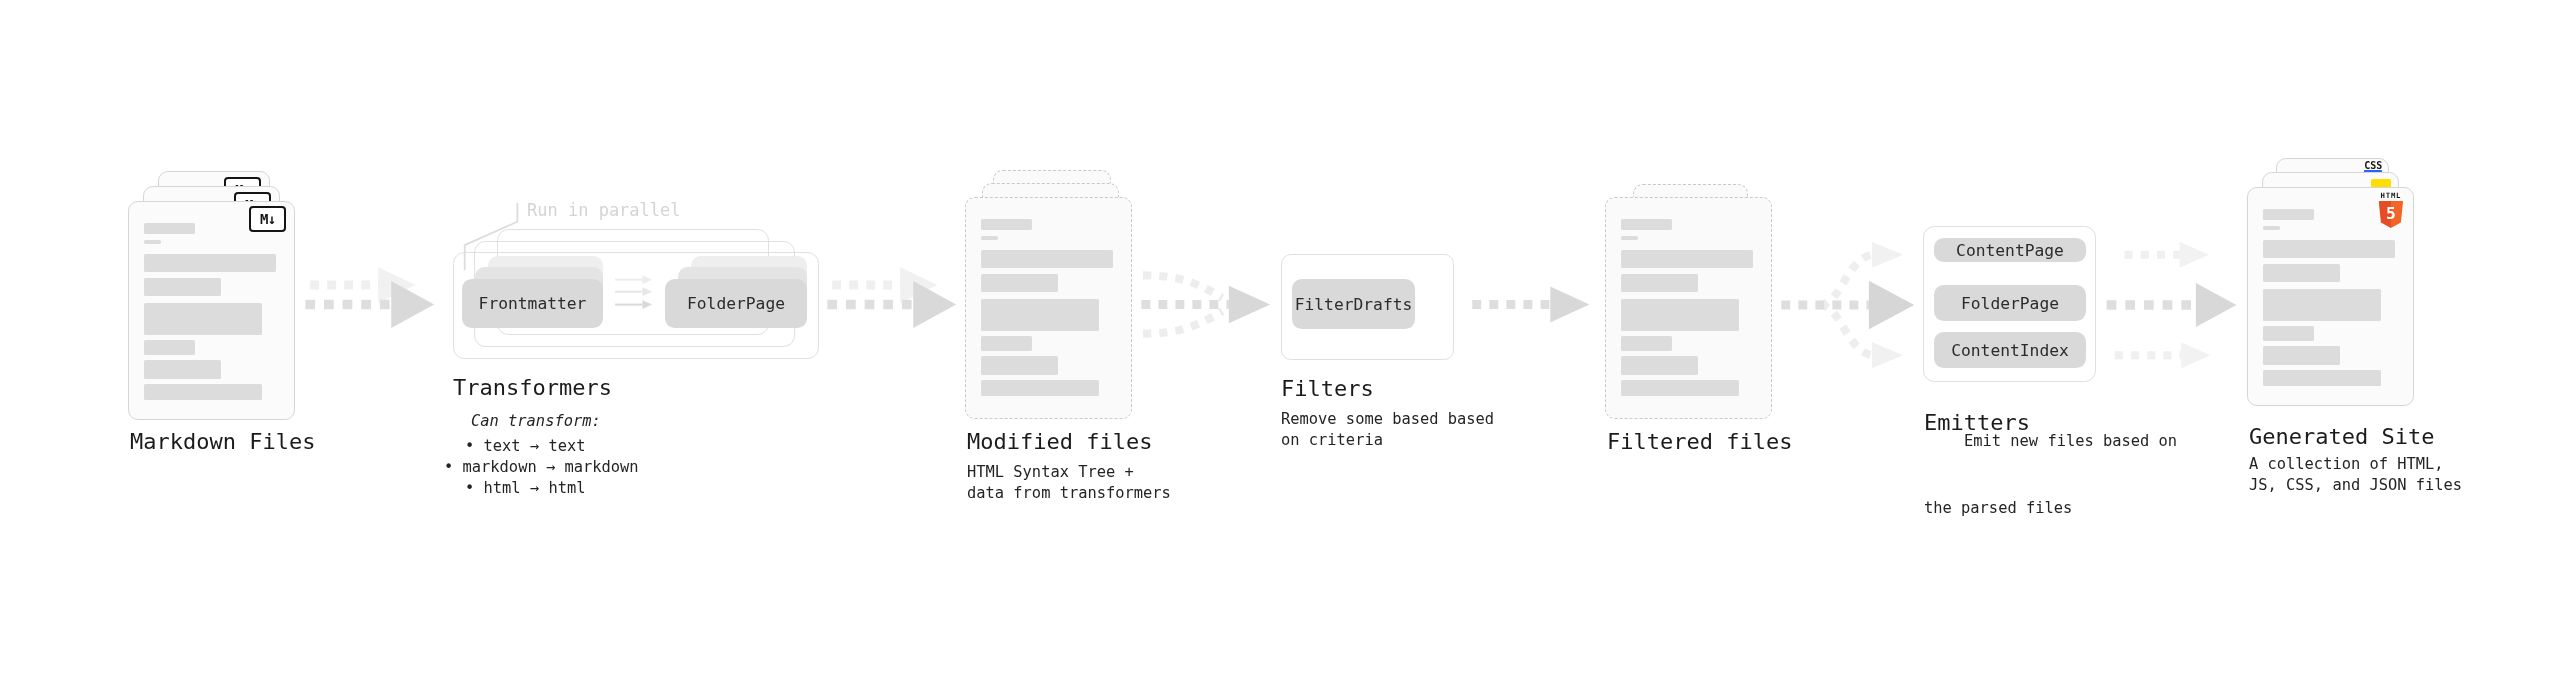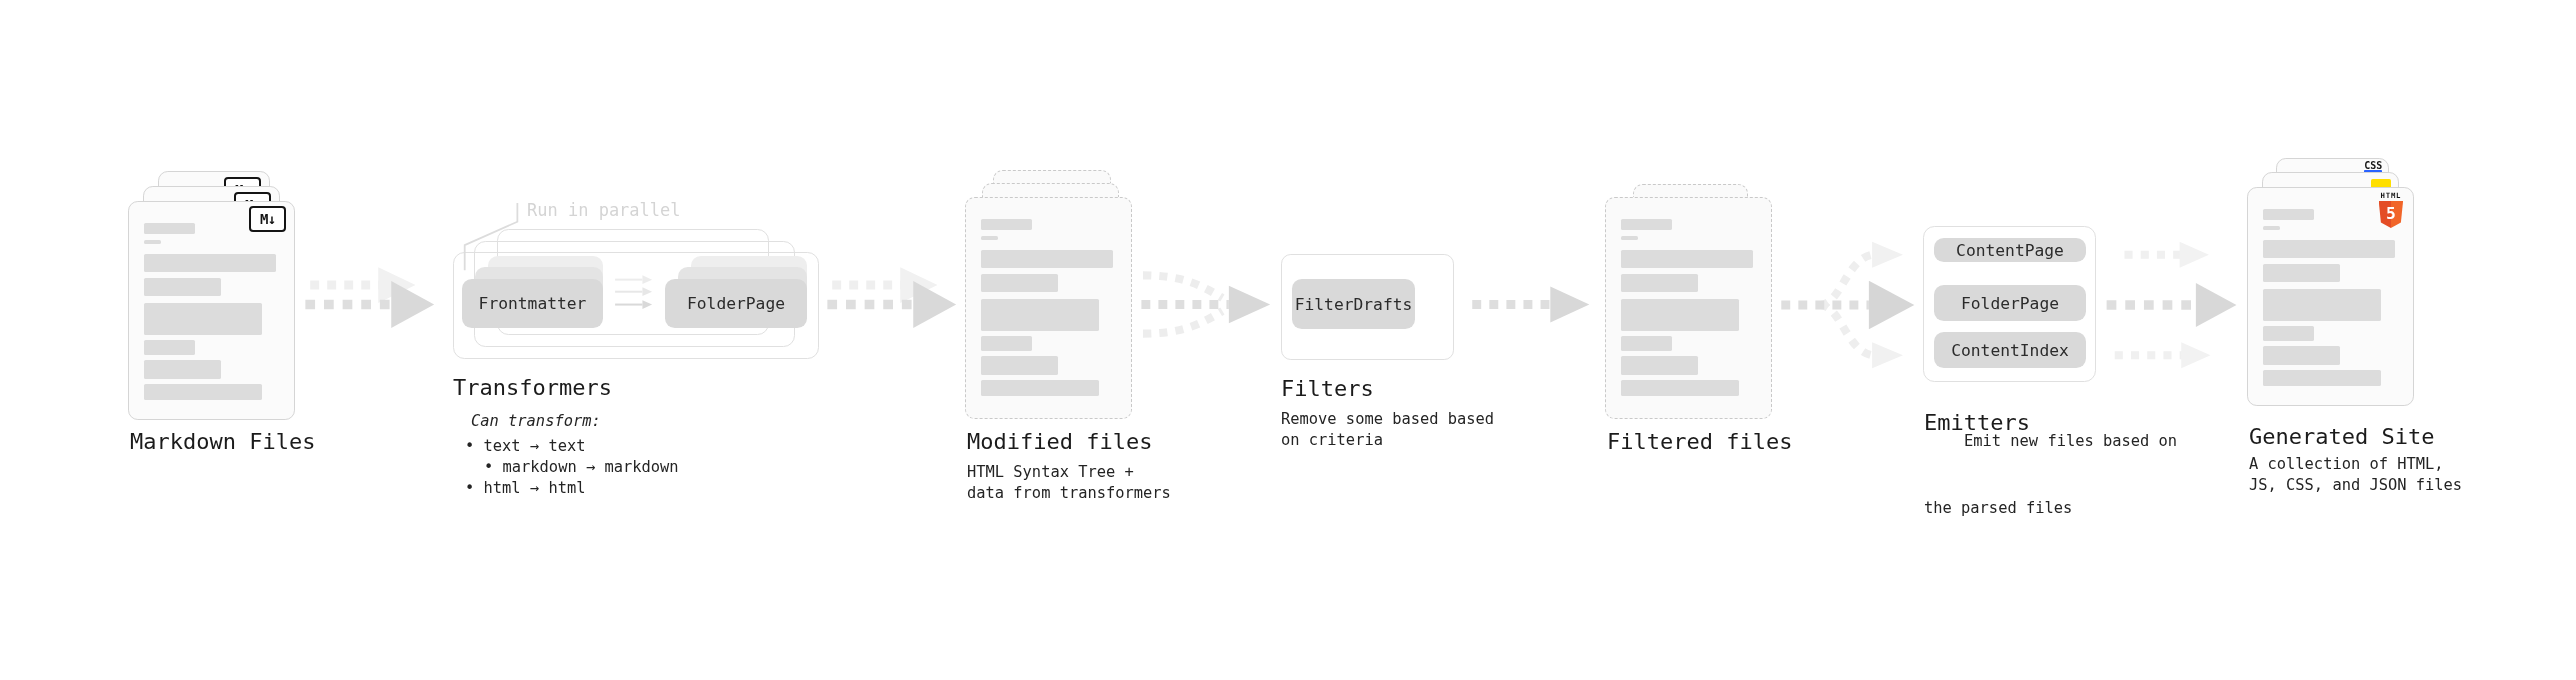--- a/index.html
+++ b/index.html
@@ -114,21 +114,21 @@
         <polygon points="36,1.5 48,7 36,12.5" fill="#ececec"></polygon>
       <line x1="2" y1="22" x2="36" y2="22" stroke="#e7e7e7" stroke-width="2.5"></line>
         <polygon points="36,16.5 48,22 36,27.5" fill="#e7e7e7"></polygon>
       <line x1="2" y1="38" x2="36" y2="38" stroke="#d9d9d9" stroke-width="2.5"></line>
         <polygon points="36,32.5 48,38 36,43.5" fill="#d9d9d9"></polygon>
     </svg>
 
     <div class="stage-label" style="left:453px;top:375px;">Transformers</div>
     <div class="desc" style="left:471px;top:411px;font-style:italic;">Can transform:</div>
     <div class="desc" style="left:465px;top:436px;">• text → text</div>
-    <div class="desc" style="left:484px;top:457px;">• markdown → markdown</div>
+    <div class="desc" style="left:444px;top:457px;">• markdown → markdown</div>
     <div class="desc" style="left:465px;top:478px;">• html → html</div>
   </div>
 
   <svg style="left:824px;top:264px;" width="142" height="81" viewBox="0 0 175 100">
     <line x1="10" y1="26" x2="96" y2="26" stroke="#efefef" stroke-width="11" stroke-dasharray="11 10"></line>
     <polygon points="94,4 140,26 94,48" fill="#f1f1f1"></polygon>
     <line x1="4" y1="50" x2="110" y2="50" stroke="#dedede" stroke-width="12" stroke-dasharray="12 11"></line>
     <polygon points="110,21 163,50 110,79" fill="#d9d9d9"></polygon>
   </svg>
 

